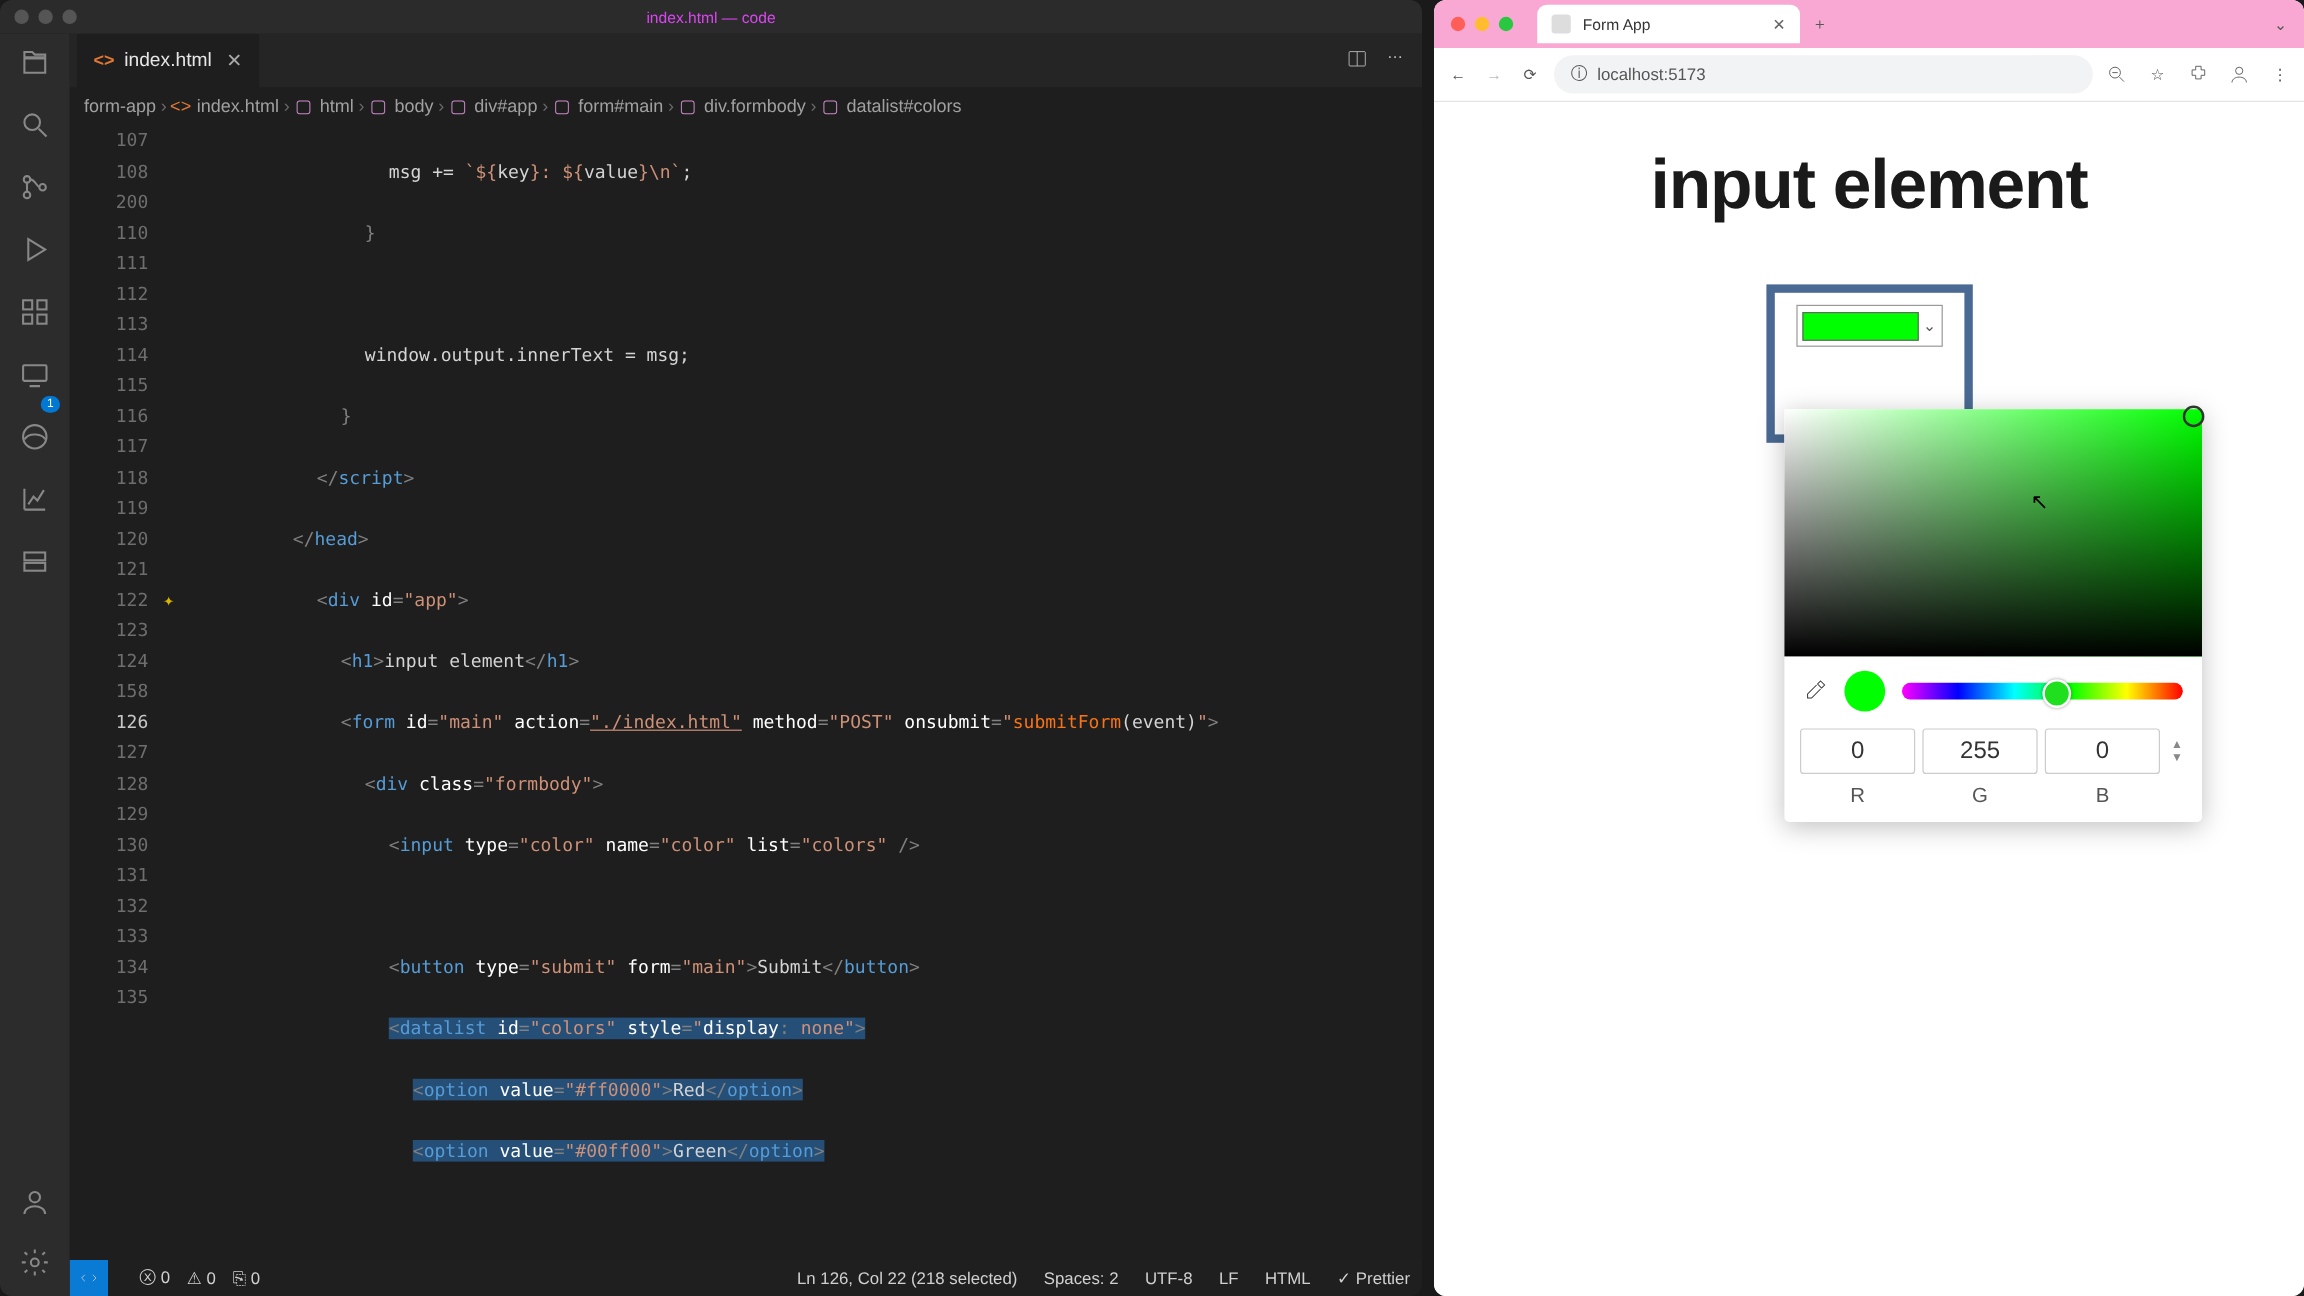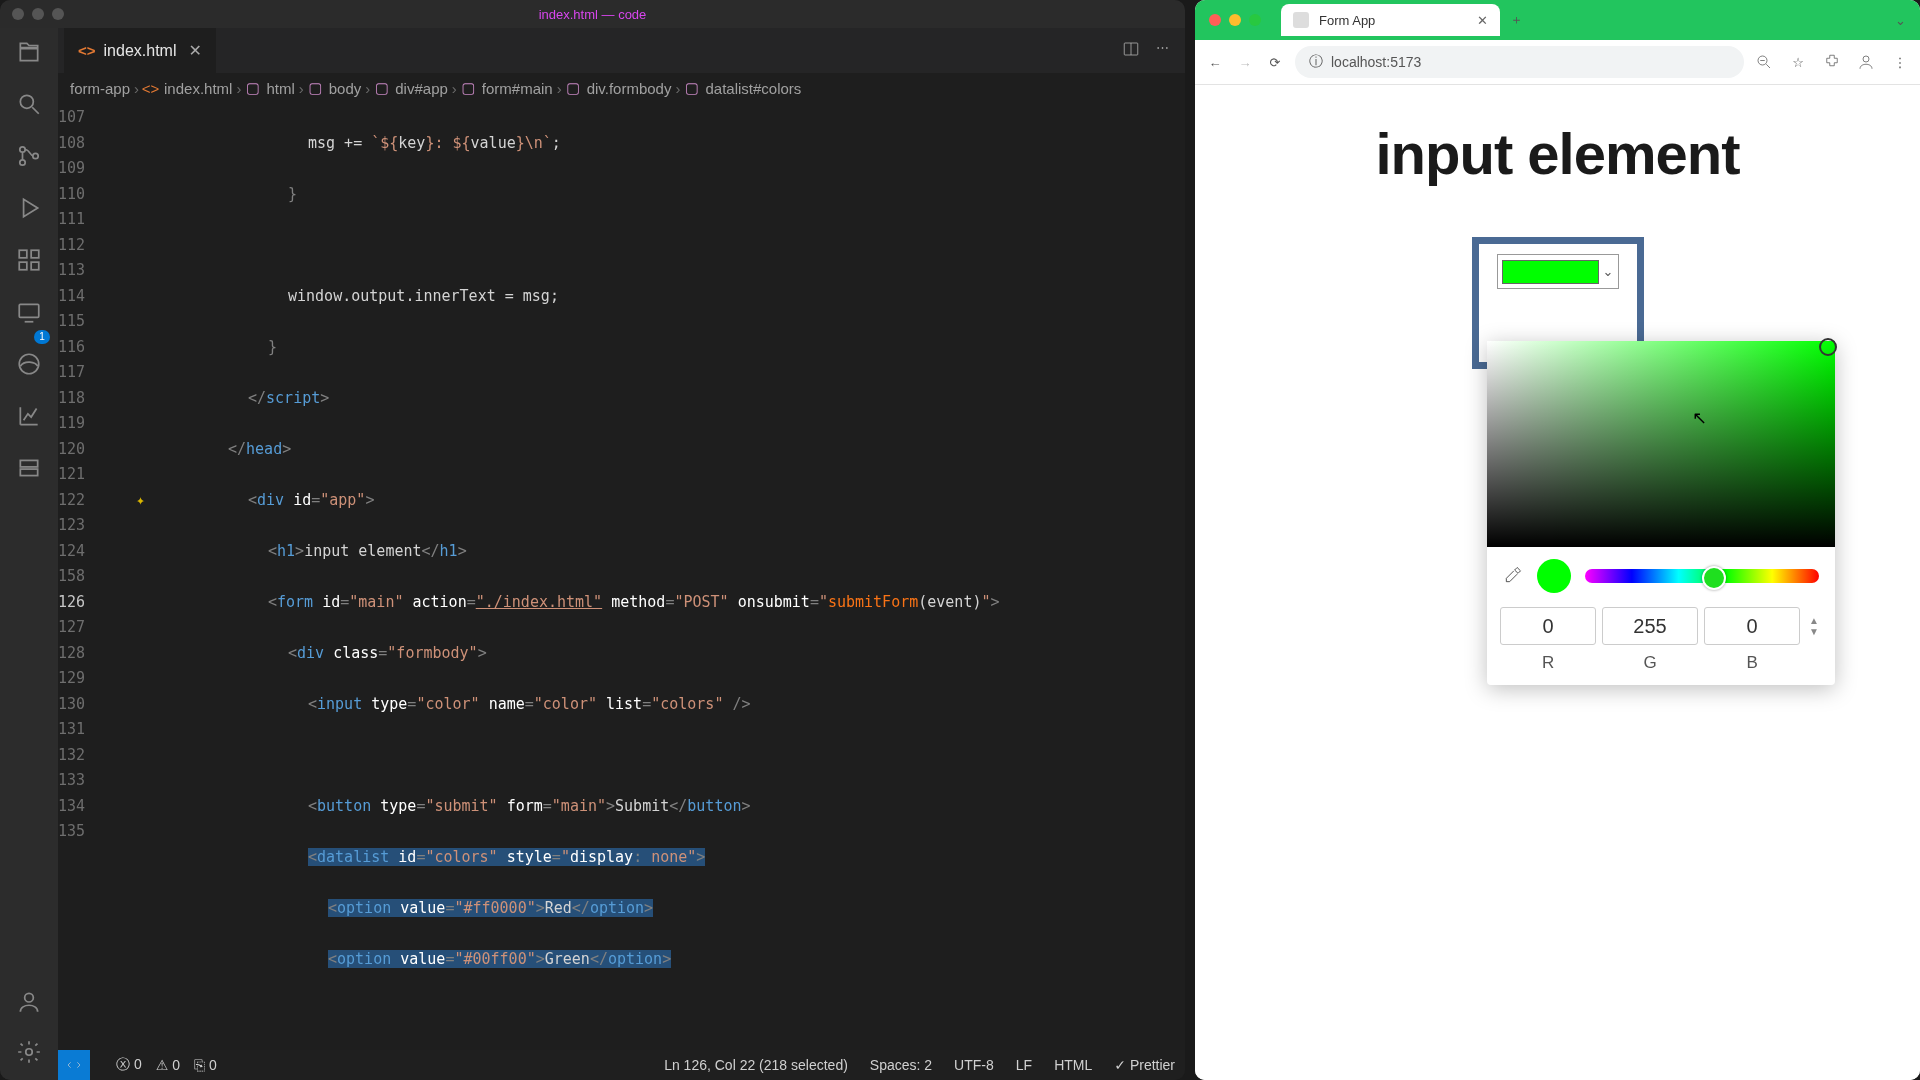--- a/index.html
+++ b/index.html
@@ -23,40 +23,40 @@
 .tab .ico{color:#e37933;font-weight:bold;font-size:15px}
 .tab .x{color:#aaa;margin-left:4px;cursor:pointer}
 .tab-right{margin-left:auto;display:flex;gap:16px;padding-right:16px;color:#bbb}
 .tab-right svg{width:18px;height:18px}
 
 .breadcrumbs{height:30px;display:flex;align-items:center;gap:4px;padding:0 12px;color:#a0a0a0;font-size:15px;background:#1e1e1e;overflow:hidden;white-space:nowrap}
 .breadcrumbs .chev{color:#6a6a6a}
 .crumb-ico{width:15px;height:15px;display:inline-flex;align-items:center;justify-content:center;margin-right:2px}
 
 .code{flex:1;display:flex;font-family:Menlo,Consolas,monospace;font-size:15px;line-height:25.5px;overflow:hidden;position:relative}
-.gutter{width:72px;text-align:left;color:#6e6e6e;padding:2px 18px 0 0;user-select:none}
+.gutter{width:72px;text-align:center;color:#6e6e6e;padding:2px 18px 0 16px;user-select:none}
 .gutter div{height:25.5px}
 .gutter .cur{color:#c6c6c6}
 .glyph{position:absolute;left:78px;width:42px;top:2px}
 .glyph div{height:25.5px;display:flex;align-items:center}
 .codelines{flex:1;padding:2px 0 0 60px;color:#d4d4d4;white-space:pre}
 .codelines div{height:25.5px}
 .sel{background:#264f78}.i1{padding-left:20px}.i2{padding-left:40px}.i3{padding-left:60px}.i4{padding-left:80px}.i5{padding-left:100px}.i6{padding-left:120px}
 
 
 .pun{color:#808080}.tag{color:#569cd6}.attr{color:#ffffff}.str{color:#ce9178}.txt{color:#d4d4d4}.fn{color:#f97316}
 
 .statusbar{height:30px;background:#1f1f1f;color:#d0d0d0;font-size:14px;display:flex;align-items:center;padding:0 10px;gap:20px}
 .statusbar .left{display:flex;gap:14px;align-items:center}
 .statusbar .right{margin-left:auto;display:flex;gap:22px;align-items:center}
 .remote{background:#0a7bd4;height:30px;display:flex;align-items:center;padding:0 8px;margin:0 6px 0 -10px}
 
 
 .browser{position:absolute;left:1195px;top:0;width:725px;height:1080px;background:#fff;border-radius:10px;overflow:hidden;display:flex;flex-direction:column}
-.br-tabbar{height:40px;background:#22c55e;display:flex;align-items:center;position:relative}
+.br-tabbar{height:40px;background:#f9a8d4;display:flex;align-items:center;position:relative}
 .br-traffic{display:flex;gap:8px;margin-left:14px}
 .br-tl{width:12px;height:12px;border-radius:50%}
 .br-tab{margin-left:20px;height:32px;background:#fff;border-radius:8px 8px 0 0;display:flex;align-items:center;gap:10px;padding:0 12px;min-width:195px;font-size:13px;color:#333}
 .br-tab .favico{width:16px;height:16px;background:#ddd;border-radius:3px}
 .br-tab .x{margin-left:auto;color:#666;cursor:pointer}
 .br-newtab{margin-left:10px;color:#555;cursor:pointer}
 .br-menu{margin-left:auto;margin-right:14px;color:#555}
 .br-toolbar{height:44px;background:#fff;border-bottom:1px solid #e3e3e3;display:flex;align-items:center;padding:0 10px;gap:10px}
 .br-ico{color:#555;width:20px;height:20px;display:flex;align-items:center;justify-content:center;cursor:pointer}
 .omnibox{flex:1;height:32px;background:#f1f3f4;border-radius:16px;display:flex;align-items:center;padding:0 14px;gap:8px;color:#555;font-size:14px}
@@ -212,21 +212,21 @@
             <span>div.formbody</span>
             <span class="chev">›</span>
         <span class="crumb-ico" style="color:#c586c0">▢</span>
             <span>datalist#colors</span>
       </div>
 
       <div class="code">
         <div class="gutter" id="gutter">
               <div>107</div>
               <div>108</div>
-              <div>109</div>
+              <div>200</div>
               <div>110</div>
               <div>111</div>
               <div>112</div>
               <div>113</div>
               <div>114</div>
               <div>115</div>
               <div>116</div>
               <div>117</div>
               <div>118</div>
               <div>119</div>

